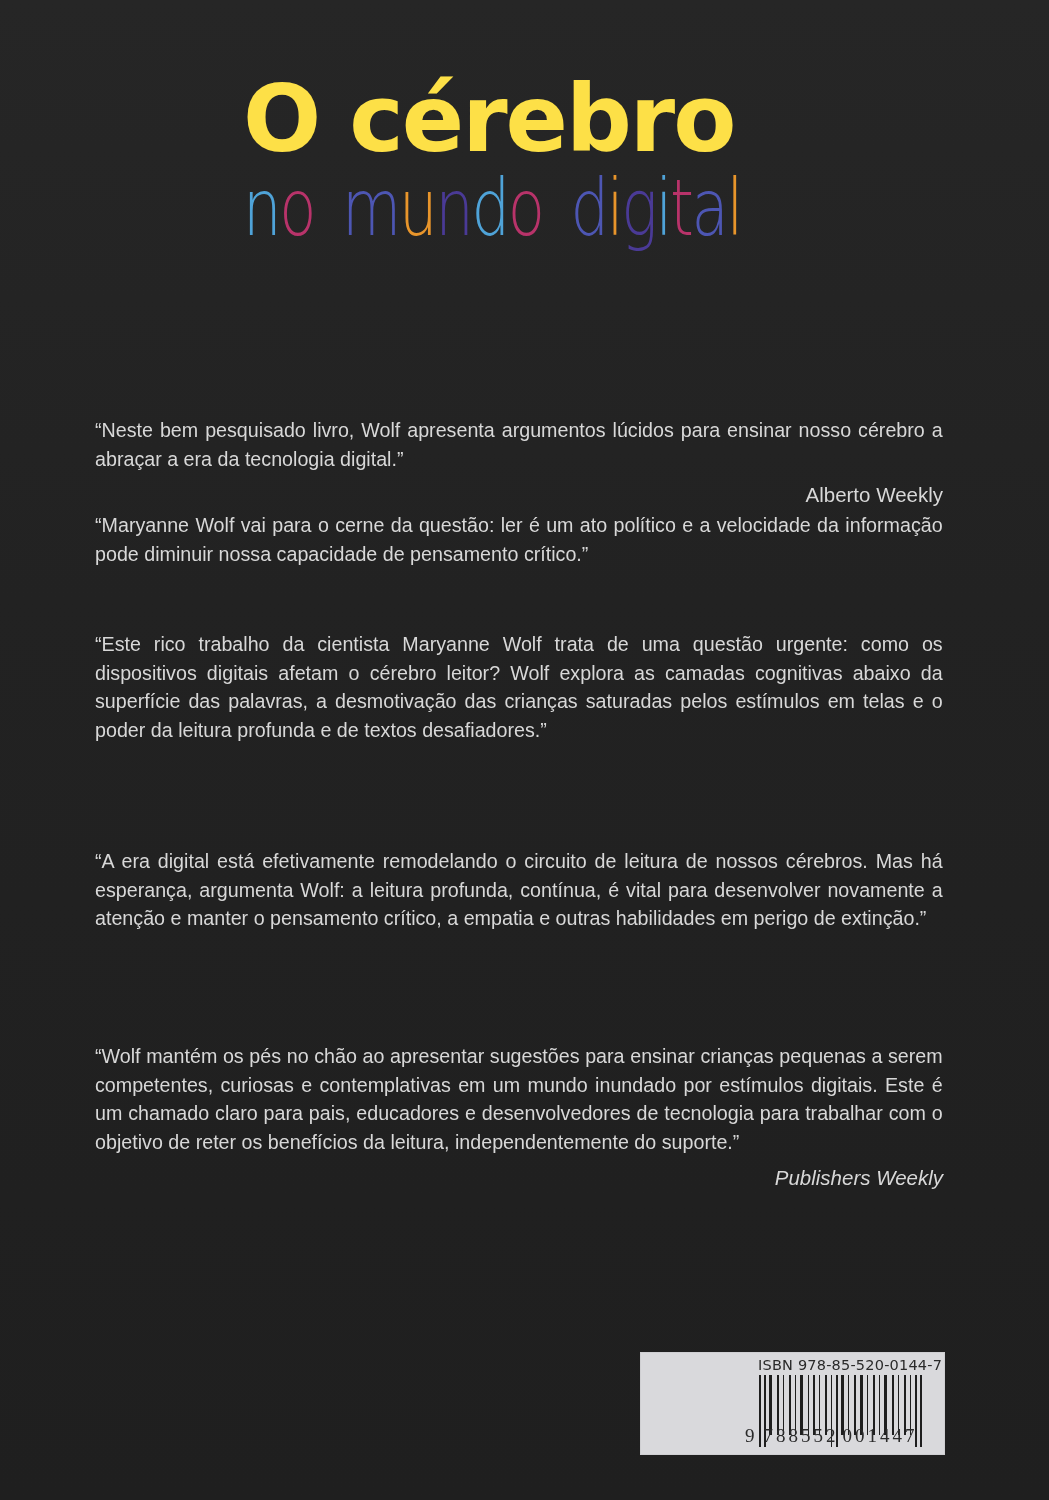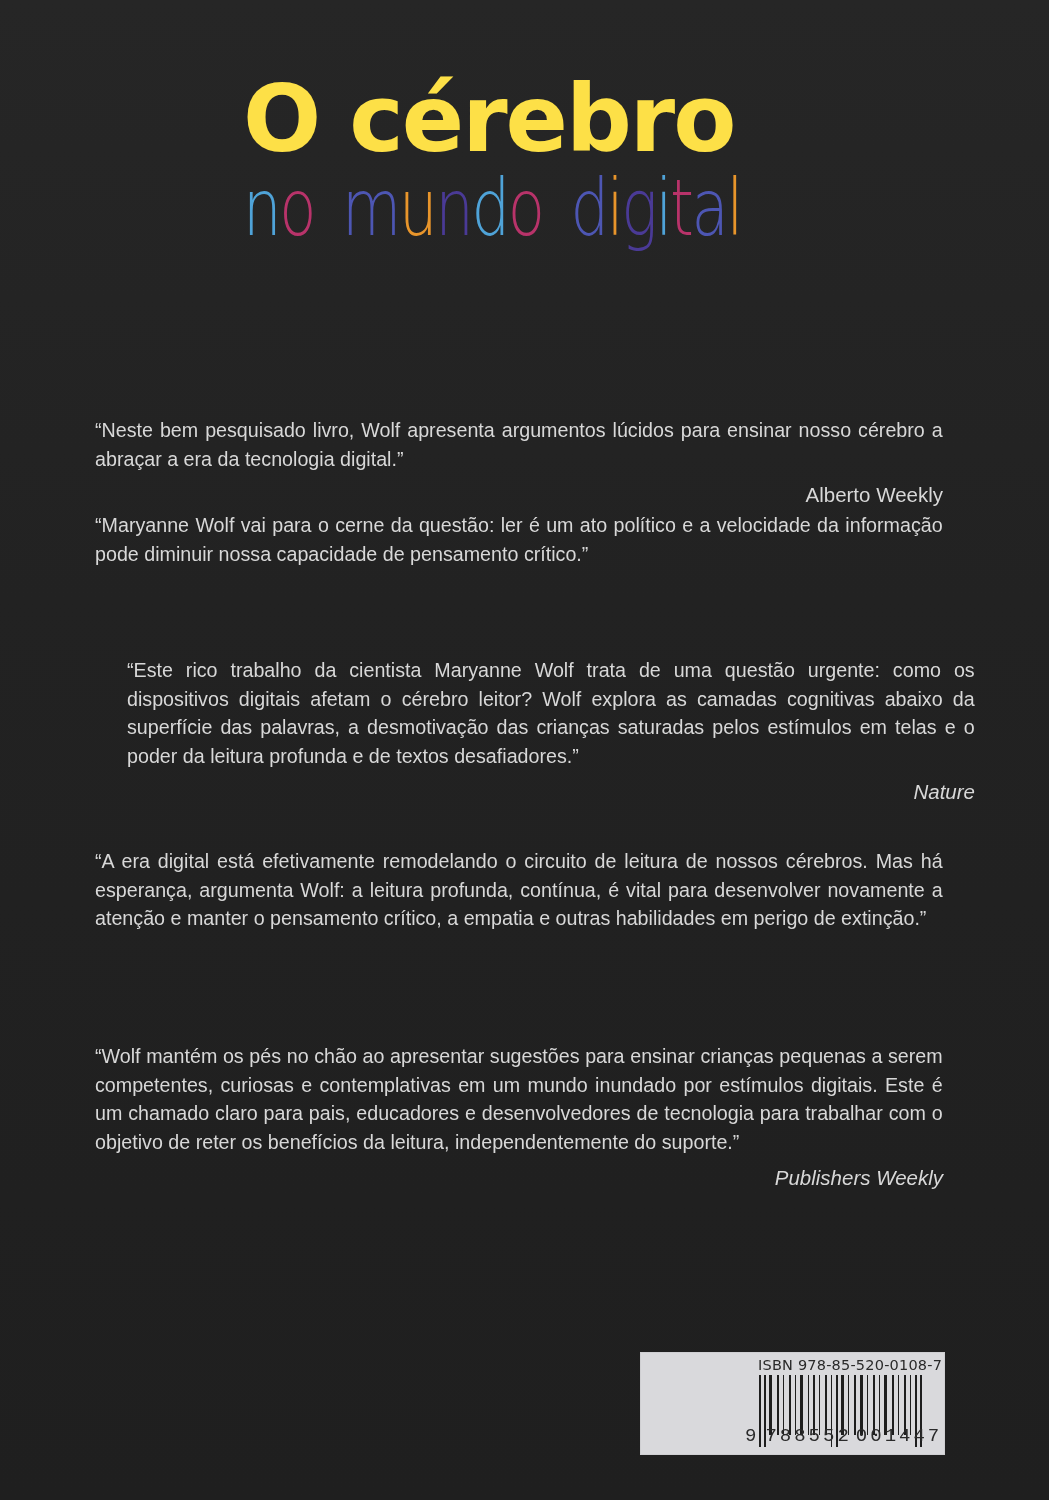--- a/index.html
+++ b/index.html
@@ -161,21 +161,21 @@
     .bar.long {
       height: 72px;
     }
     .gap {
       flex-shrink: 0;
     }
     .barcode-digits {
       position: absolute;
       left: 104px;
       top: 72px;
-      font-family: Liberation Mono, monospace;
+      font-family: Liberation Serif, serif;
       font-size: 19px;
       line-height: 22px;
       color: #2a2a2a;
       white-space: nowrap;
       letter-spacing: 3px;
     }
     .barcode-digits .d-first {
       margin-right: 6px;
     }
     .barcode-digits .d-mid {
@@ -193,36 +193,35 @@
   </div>
 
   <div class="quotes" id="quotes">
       <div class="quote" style="top: 368px; margin-top: 48px;">
         <p class="quote-text last-left">“Neste bem pesquisado livro, Wolf apresenta argumentos lúcidos para ensinar nosso cérebro a abraçar a era da tecnologia digital.”</p>
         <p class="quote-source">Alberto Weekly</p>
       </div>
       <div class="quote" style="top: 511px;">
         <p class="quote-text last-left">“Maryanne Wolf vai para o cerne da questão: ler é um ato político e a velocidade da informação pode diminuir nossa capacidade de pensamento crítico.”</p>
       </div>
-      <div class="quote" style="top: 656px; margin-left: 32px;">
+      <div class="quote" style="top: 630px;">
         <p class="quote-text last-left">“Este rico trabalho da cientista Maryanne Wolf trata de uma questão urgente: como os dispositivos digitais afetam o cérebro leitor? Wolf explora as camadas cognitivas abaixo da superfície das palavras, a desmotivação das crianças saturadas pelos estímulos em telas e o poder da leitura profunda e de textos desafiadores.”</p>
-        <p class="quote-source italic">Nature</p>
       </div>
       <div class="quote" style="top: 847px;">
         <p class="quote-text last-left">“A era digital está efetivamente remodelando o circuito de leitura de nossos cérebros. Mas há esperança, argumenta Wolf: a leitura profunda, contínua, é vital para desenvolver novamente a atenção e manter o pensamento crítico, a empatia e outras habilidades em perigo de extinção.”</p>
       </div>
       <div class="quote" style="top: 1042px;">
         <p class="quote-text last-left">“Wolf mantém os pés no chão ao apresentar sugestões para ensinar crianças pequenas a serem competentes, curiosas e contemplativas em um mundo inundado por estímulos digitais. Este é um chamado claro para pais, educadores e desenvolvedores de tecnologia para trabalhar com o objetivo de reter os benefícios da leitura, independentemente do suporte.”</p>
         <p class="quote-source italic">Publishers Weekly</p>
       </div>
     </div>
 
   <div class="barcode-label">
 
-    <div class="isbn-text">ISBN 978-85-520-0108-7</div>
+    <div class="isbn-text">ISBN 978-85-520-0144-7</div>
     <div class="barcode-bars" id="bars">
         <div class="bar long" style="width: 2px;"></div>
         <div class="gap" style="width: 3px;"></div>
         <div class="bar long" style="width: 2px;"></div>
         <div class="gap" style="width: 3px;"></div>
         <div class="bar" style="width: 3px;"></div>
         <div class="gap" style="width: 5px;"></div>
         <div class="bar" style="width: 2px;"></div>
         <div class="gap" style="width: 4px;"></div>
         <div class="bar" style="width: 1px;"></div>

